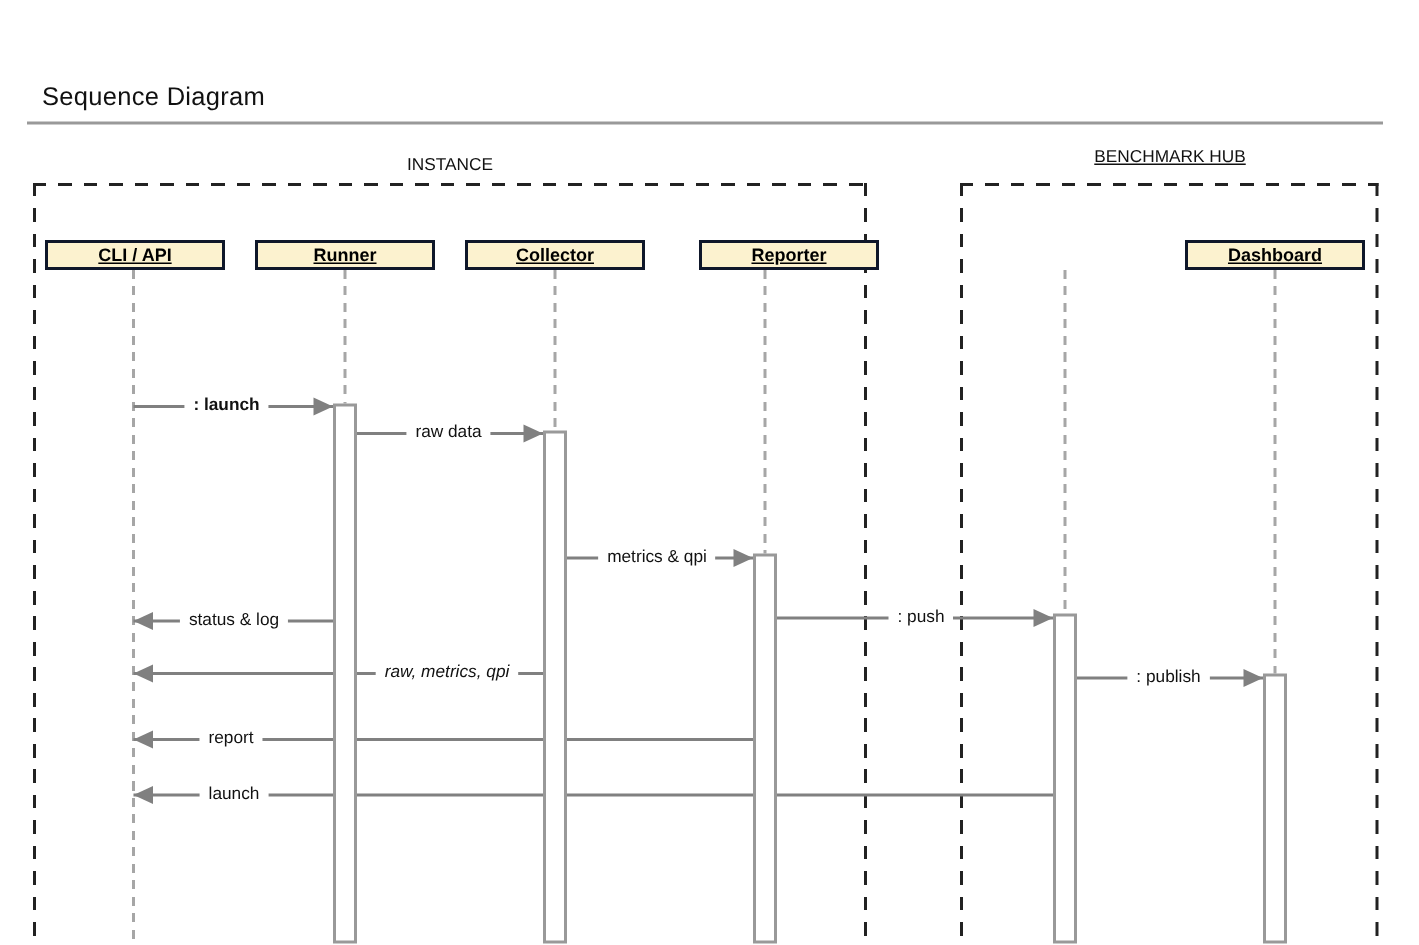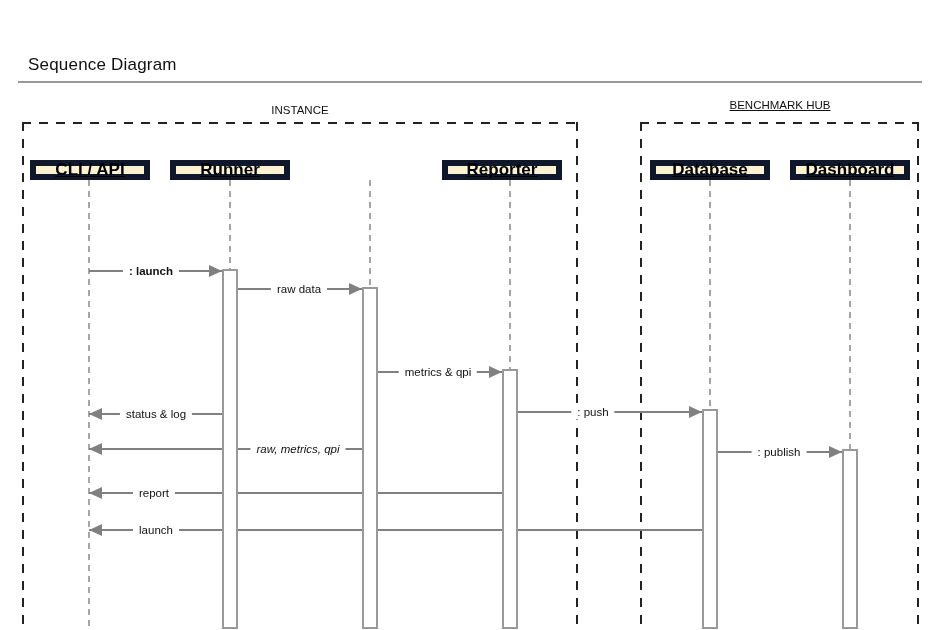--- a/index.html
+++ b/index.html
@@ -19,22 +19,22 @@
   .e-bottom{left:0;bottom:0;right:0;}
   .e-left{left:0;top:0;bottom:0;}
   .e-right{right:0;top:0;bottom:0;}
 
   .frame-label{
     transform:translateX(-50%);font-size:11.5px;color:#111;white-space:nowrap;
   }
 
   .head{
     height:20px;width:120px;box-sizing:border-box;
-    background:#FCF2CF;border:6px solid #0f172a;
-    font-size:17px;font-weight:bold;text-decoration:underline;
+    background:#FCF2CF;border:2px solid #0f172a;
+    font-size:12px;font-weight:bold;text-decoration:underline;
     display:flex;align-items:center;justify-content:center;
     white-space:nowrap;z-index:3;
   }
 
   .lifeline{
     width:2px;z-index:1;
     background:repeating-linear-gradient(to bottom,#A6A6A6 0 6px,transparent 6px 11px);
   }
 
   .activation{
@@ -84,22 +84,22 @@
 
   <div class="abs lifeline" style="left:88px;top:138px;height:452px;"></div>
   <div class="abs lifeline" style="left:229px;top:138px;height:454px;"></div>
   <div class="abs lifeline" style="left:369px;top:138px;height:454px;"></div>
   <div class="abs lifeline" style="left:509px;top:138px;height:454px;"></div>
   <div class="abs lifeline" style="left:709px;top:138px;height:454px;"></div>
   <div class="abs lifeline" style="left:849px;top:138px;height:454px;"></div>
 
   <div class="abs head" style="left:30px;top:118px;">CLI / API</div>
   <div class="abs head" style="left:170px;top:118px;">Runner</div>
-  <div class="abs head" style="left:442px;top:118px;">Reporter</div>
-  <div class="abs head" style="left:650px;top:118px;">Database</div>
+  <div class="abs head" style="left:310px;top:118px;">Collector</div>
+  <div class="abs head" style="left:466px;top:118px;">Reporter</div>
   <div class="abs head" style="left:790px;top:118px;">Dashboard</div>
 
   <div class="abs msg-line" style="left:89px;top:371px;width:133px;"></div>
   <div class="abs msg-line" style="left:89px;top:406px;width:273px;"></div>
   <div class="abs msg-line" style="left:89px;top:450px;width:413px;"></div>
   <div class="abs msg-line" style="left:89px;top:487px;width:613px;"></div>
 
   <div class="abs activation" style="left:222px;top:227px;height:360px;"></div>
   <div class="abs activation" style="left:362px;top:245px;height:342px;"></div>
   <div class="abs activation" style="left:502px;top:327px;height:260px;"></div>
@@ -113,21 +113,21 @@
   <div class="abs msg-line" style="left:238px;top:246px;width:124px;"></div>
   <div class="abs arrow-r" style="left:349px;top:241px;"></div>
   <div class="abs msg-label" style="left:299px;top:247px;">raw data</div>
 
   <div class="abs msg-line" style="left:378px;top:329px;width:124px;"></div>
   <div class="abs arrow-r" style="left:489px;top:324px;"></div>
   <div class="abs msg-label" style="left:438px;top:330px;">metrics &amp; qpi</div>
 
   <div class="abs msg-line" style="left:518px;top:369px;width:184px;"></div>
   <div class="abs arrow-r" style="left:689px;top:364px;"></div>
-  <div class="abs msg-label" style="left:593px;top:370px;">: push</div>
+  <div class="abs msg-label" style="left:614px;top:370px;">: push</div>
 
   <div class="abs msg-line" style="left:718px;top:409px;width:124px;"></div>
   <div class="abs arrow-r" style="left:829px;top:404px;"></div>
   <div class="abs msg-label" style="left:779px;top:410px;">: publish</div>
 
   <div class="abs arrow-l" style="left:89px;top:366px;"></div>
   <div class="abs msg-label" style="left:156px;top:372px;">status &amp; log</div>
 
   <div class="abs arrow-l" style="left:89px;top:401px;"></div>
   <div class="abs msg-label" style="left:298px;top:407px;font-style:italic;">raw, metrics, qpi</div>

